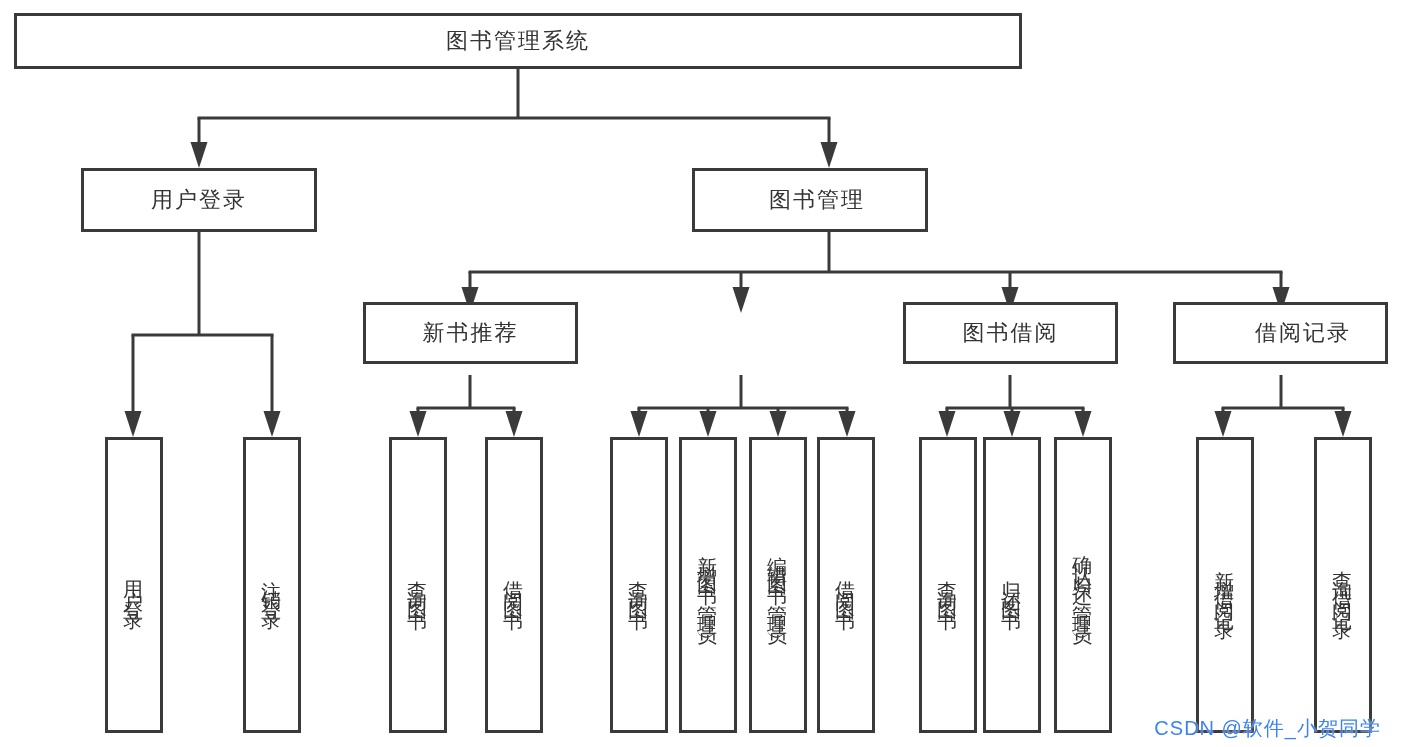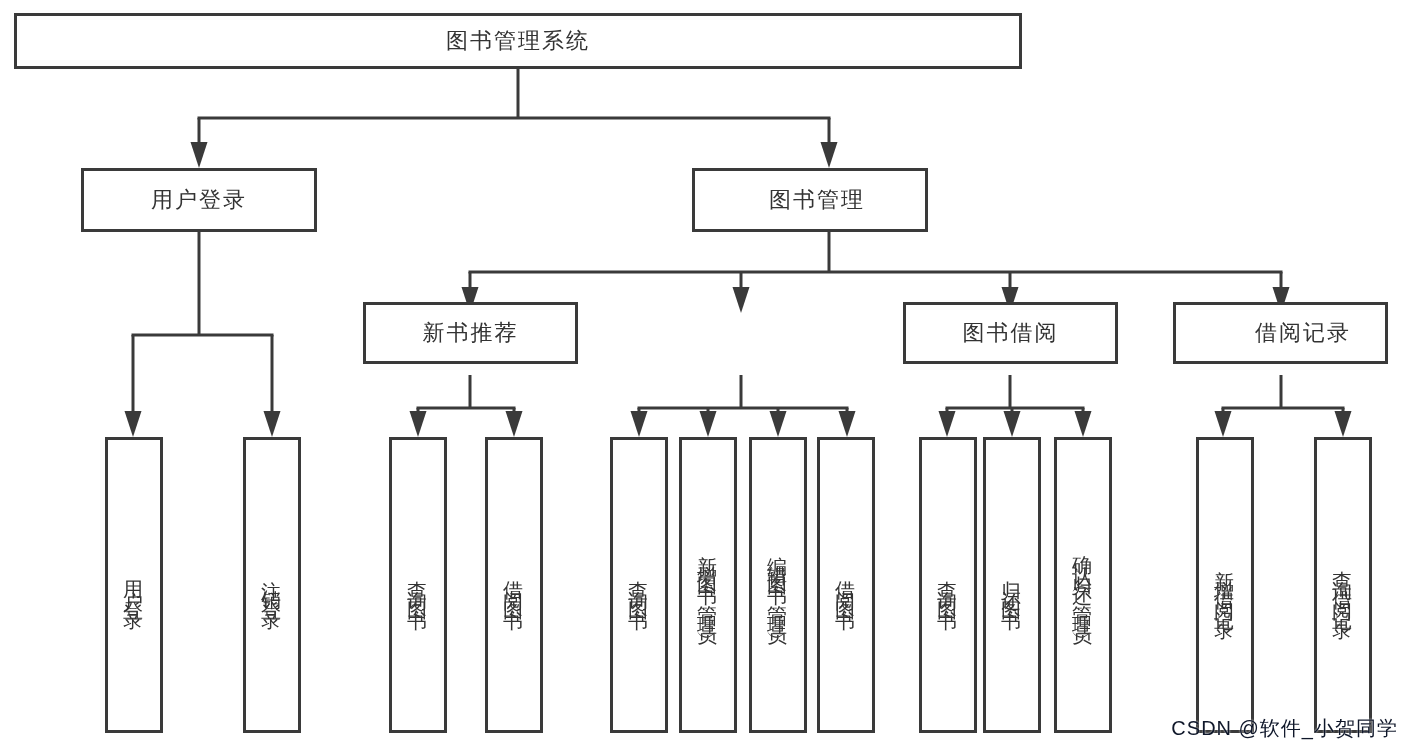--- a/index.html
+++ b/index.html
@@ -47,24 +47,24 @@
     font-size: 20px;
     letter-spacing: 10px;
     white-space: nowrap;
   }
   .root-box    { left: 14px;  top: 13px;  width: 1008px; height: 56px; }
   .lvl2        { top: 168px; width: 236px; height: 64px; }
   .lvl3        { top: 302px; width: 215px; height: 62px; }
   .leaf        { top: 437px; width: 58px;  height: 296px; }
   .watermark {
     position: absolute;
-    right: 7px;
+    right: 24px;
     bottom: 5px;
     font-size: 20px;
-    color: #0f172a;
+    color: #3b82f6;
     letter-spacing: 1px;
     text-shadow: 0 0 2px #ffffff;
     z-index: 5;
     white-space: nowrap;
   }
 </style>
 </head>
 <body>
 
 <div class="stage">

